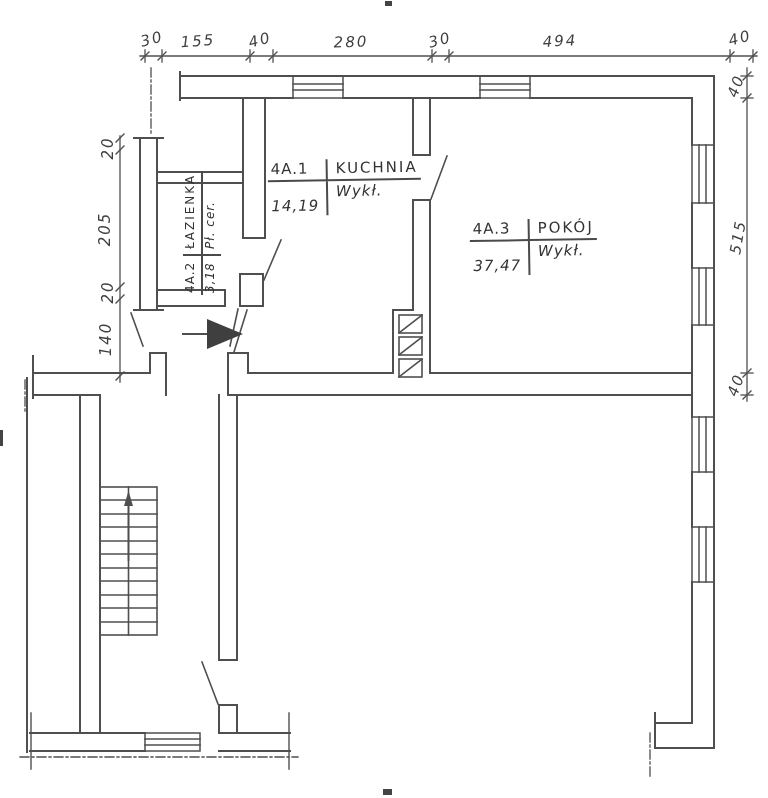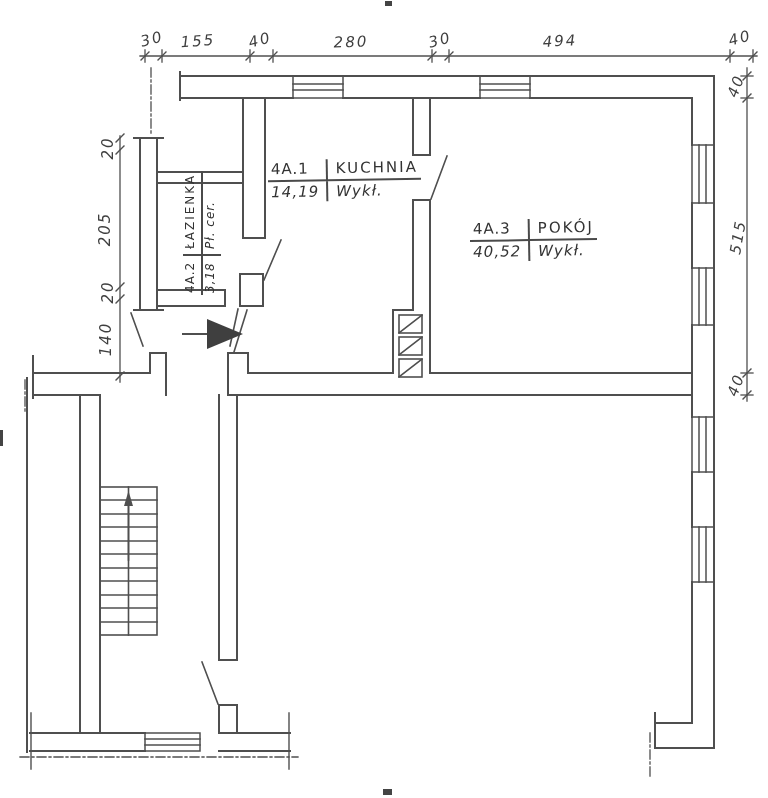--- a/index.html
+++ b/index.html
@@ -6,21 +6,21 @@
   .stage{position:relative;width:768px;height:798px;background:#ffffff;overflow:hidden;
          font-family:"DejaVu Sans",sans-serif;color:#3a3a3a;}
   svg{position:absolute;left:0;top:0;}
   .dim{position:absolute;font-size:15px;font-style:italic;letter-spacing:2px;color:#3f3f3f;
        transform:translate(-50%,-50%);white-space:nowrap;}
   .room-label{position:absolute;display:grid;grid-template-columns:auto auto;
        color:#333;white-space:nowrap;line-height:1.25;}
   .room-label .rl-id{border-right:2px solid #4a4a4a;border-bottom:2px solid #4a4a4a;
        padding:0 7px 1px 3px;letter-spacing:1px;}
   .room-label .rl-name{border-bottom:2px solid #4a4a4a;padding:0 3px 1px 8px;letter-spacing:2px;}
-  .room-label .rl-area{border-right:2px solid #4a4a4a;padding:1px 7px 0 3px;
+  .room-label .rl-area{border-right:2px solid #4a4a4a;padding:15px 7px 0 3px;
        font-style:italic;letter-spacing:1px;}
   .room-label .rl-floor{padding:1px 3px 0 8px;font-style:italic;letter-spacing:1px;}
   #label-kuchnia{left:268px;top:159px;font-size:15px;transform:rotate(-1deg);}
   #label-pokoj{left:470px;top:219px;font-size:15px;transform:rotate(-1deg);}
   #label-lazienka{left:140px;top:214px;width:124px;height:38px;font-size:12px;
        transform:rotate(-90deg);transform-origin:62px 19px;}
   #label-lazienka .rl-id,#label-lazienka .rl-area{padding:0 5px 0 2px;}
   #label-lazienka .rl-name,#label-lazienka .rl-floor{padding:0 2px 0 5px;}
 </style>
 </head>
@@ -257,21 +257,21 @@
 <div class="room-label" id="label-lazienka">
   <span class="rl-id">4A.2</span>
   <span class="rl-name">ŁAZIENKA</span>
   <span class="rl-area">3,18</span>
   <span class="rl-floor">Pł. cer.</span>
 </div>
 
 <div class="room-label" id="label-pokoj">
   <span class="rl-id">4A.3</span>
   <span class="rl-name">POKÓJ</span>
-  <span class="rl-area">40,52</span>
+  <span class="rl-area">37,47</span>
   <span class="rl-floor">Wykł.</span>
 </div>
 
 <span class="dim" style="left:152px;top:39px;transform:translate(-50%,-50%) rotate(-14deg);">30</span>
 <span class="dim" style="left:198px;top:41px;transform:translate(-50%,-50%) rotate(-4deg);">155</span>
 <span class="dim" style="left:260px;top:40px;transform:translate(-50%,-50%) rotate(-14deg);">40</span>
 <span class="dim" style="left:351px;top:42px;transform:translate(-50%,-50%) rotate(-2deg);">280</span>
 <span class="dim" style="left:440px;top:40px;transform:translate(-50%,-50%) rotate(-14deg);">30</span>
 <span class="dim" style="left:560px;top:41px;transform:translate(-50%,-50%) rotate(-3deg);">494</span>
 <span class="dim" style="left:740px;top:38px;transform:translate(-50%,-50%) rotate(-14deg);">40</span>

